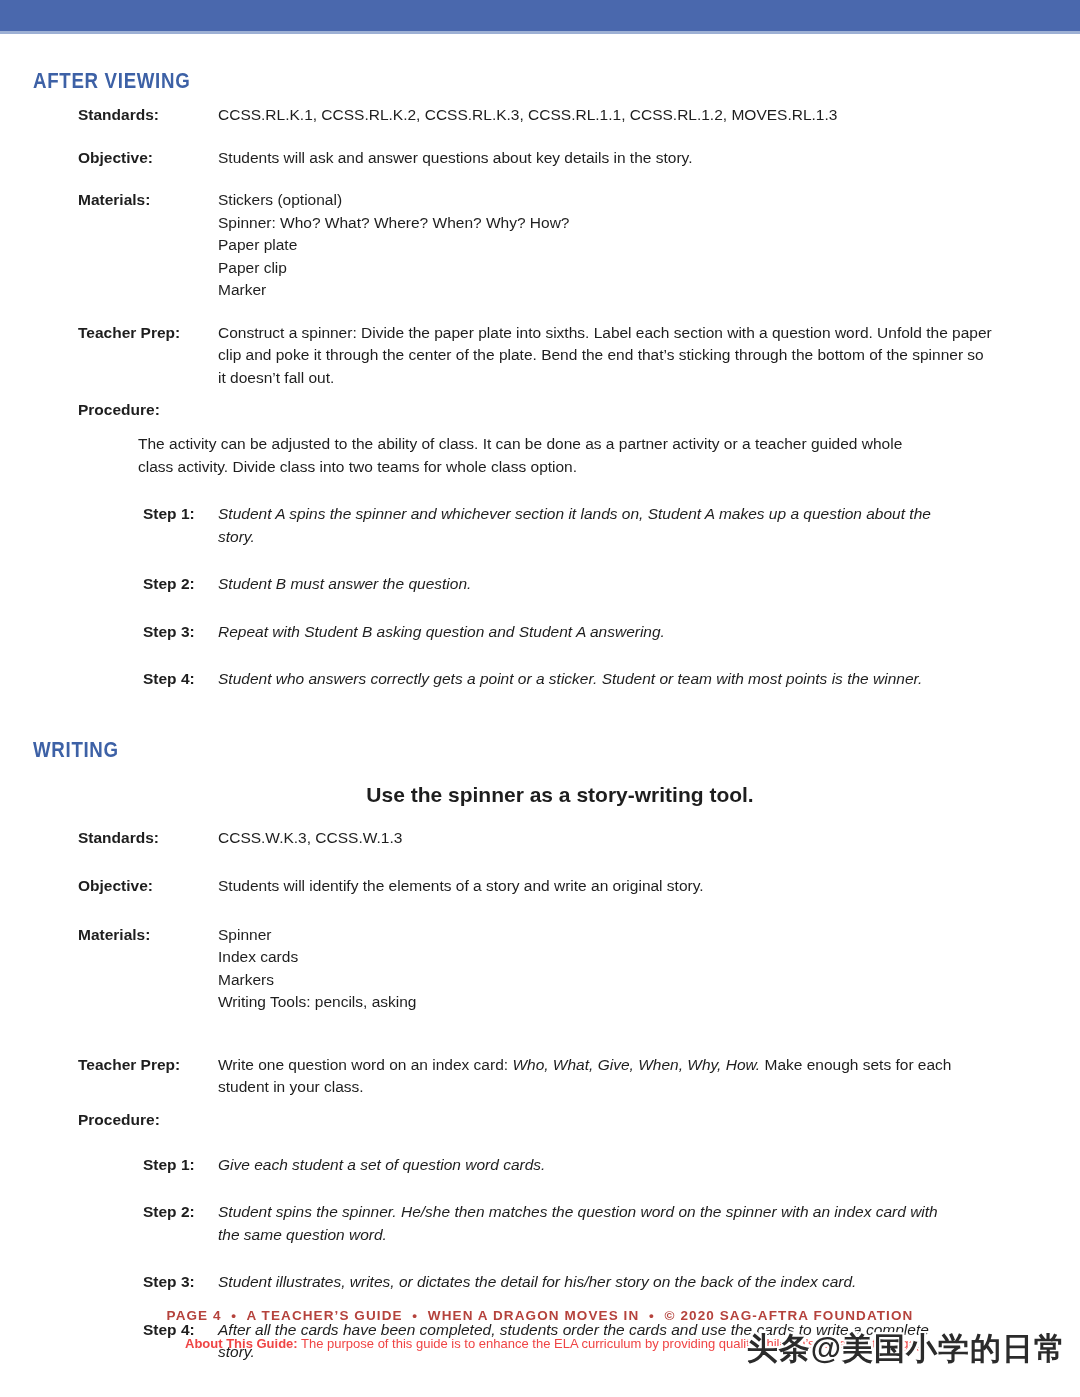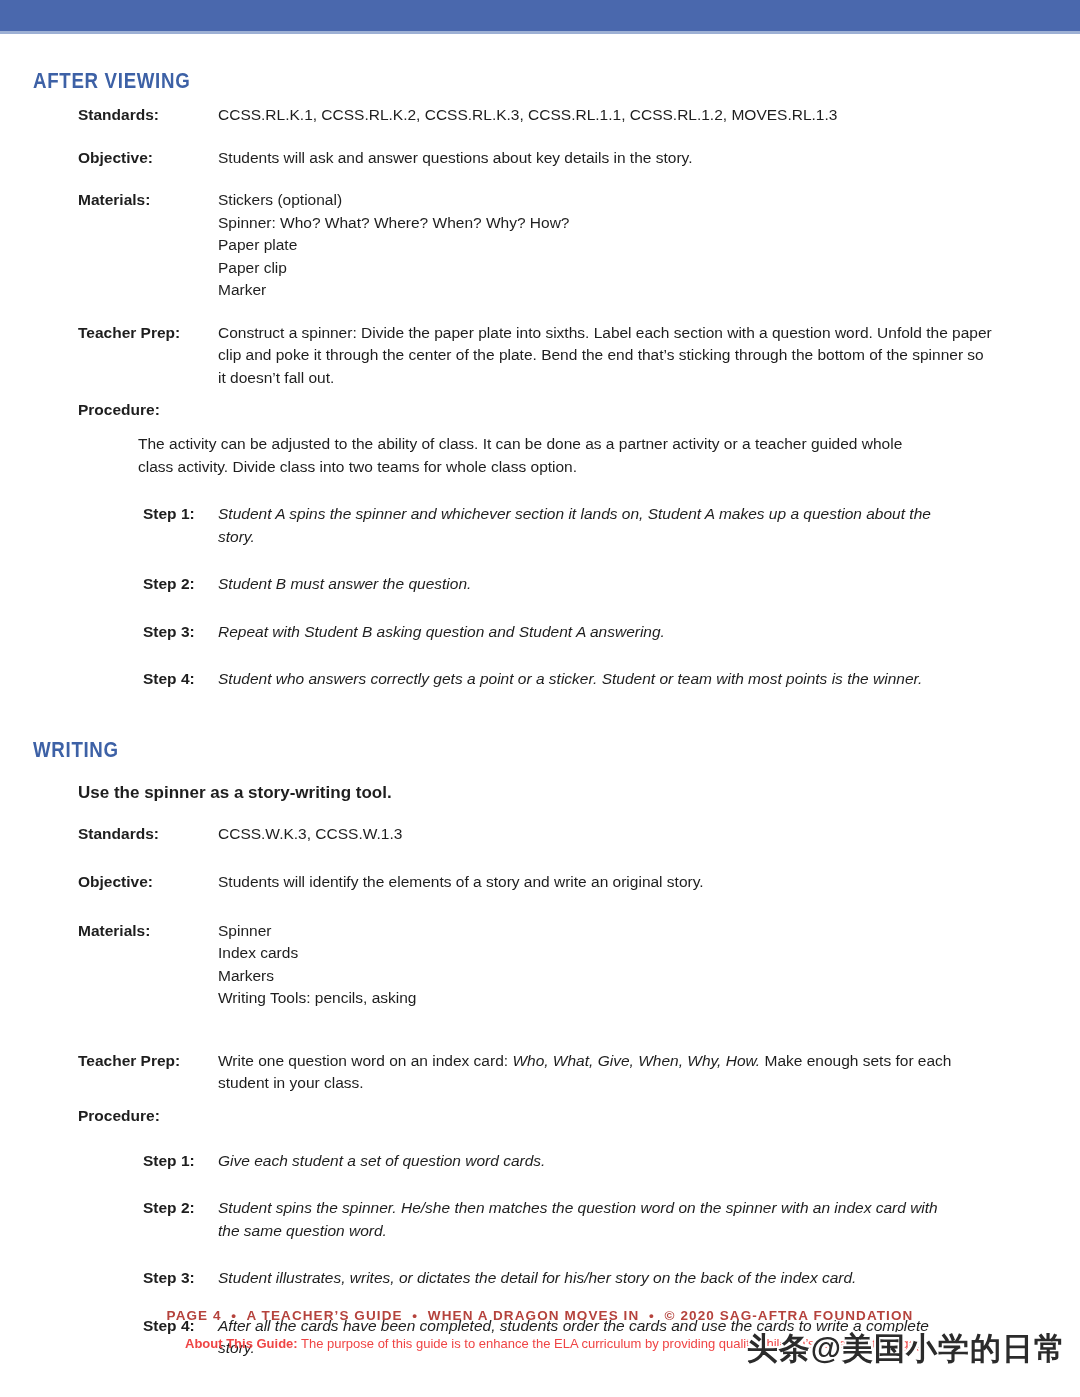--- a/index.html
+++ b/index.html
@@ -31,21 +31,21 @@
   .title-wrap2 { margin-top: 46px; height: 26px; }
 
   .row { display: flex; margin-left: 45px; }
   .row .label { width: 140px; flex: none; font-weight: bold; font-size: 15.5px; line-height: 22.5px; }
   .row .value { width: 775px; font-size: 15.5px; line-height: 22.5px; }
   .mt-sm { margin-top: 10px; }
   .mt-md { margin-top: 20px; }
   .mt-lg { margin-top: 26px; }
   .mt-xl { margin-top: 40px; }
 
-  .bold-intro { margin-left: 45px; margin-top: 20px; font-weight: bold; font-size: 17px; }
+  .bold-intro { margin-left: 45px; margin-top: 20px; font-weight: bold; font-size: 21px; text-align: center; }
 
   .procedure-label { margin-left: 45px; margin-top: 12px; font-weight: bold; font-size: 15.5px; }
   .proc-intro { margin-left: 105px; margin-top: 14px; width: 800px; font-size: 15.5px; line-height: 22.5px; }
 
   .step { display: flex; margin-left: 110px; margin-top: 25px; }
   .step .step-label { width: 75px; flex: none; font-weight: bold; font-size: 15.5px; line-height: 22.5px; }
   .step .step-text { width: 725px; font-size: 15.5px; line-height: 22.5px; font-style: italic; }
 
   .italic { font-style: italic; }
 

